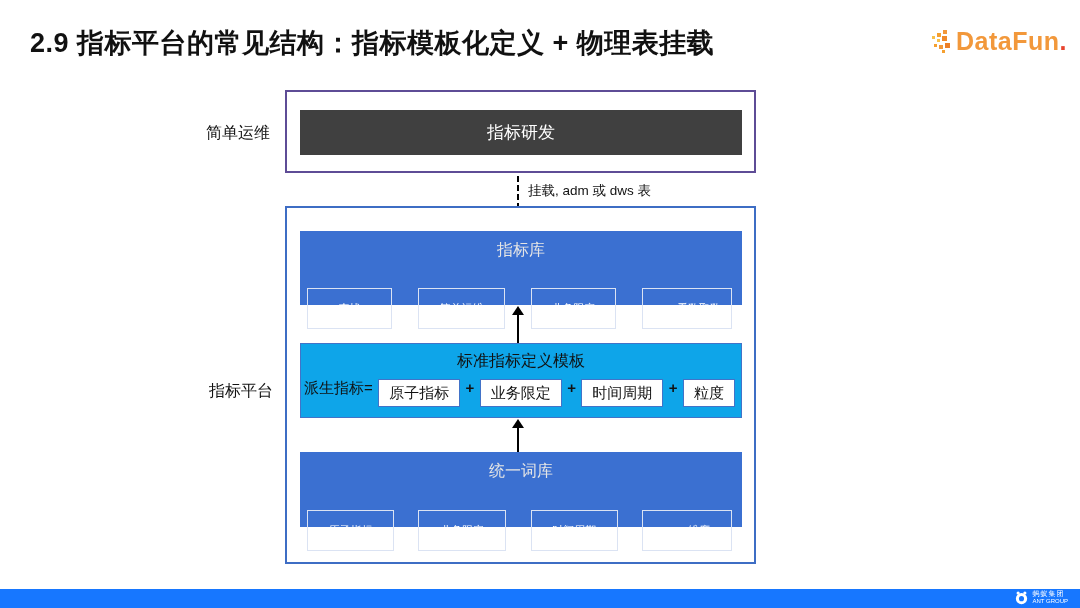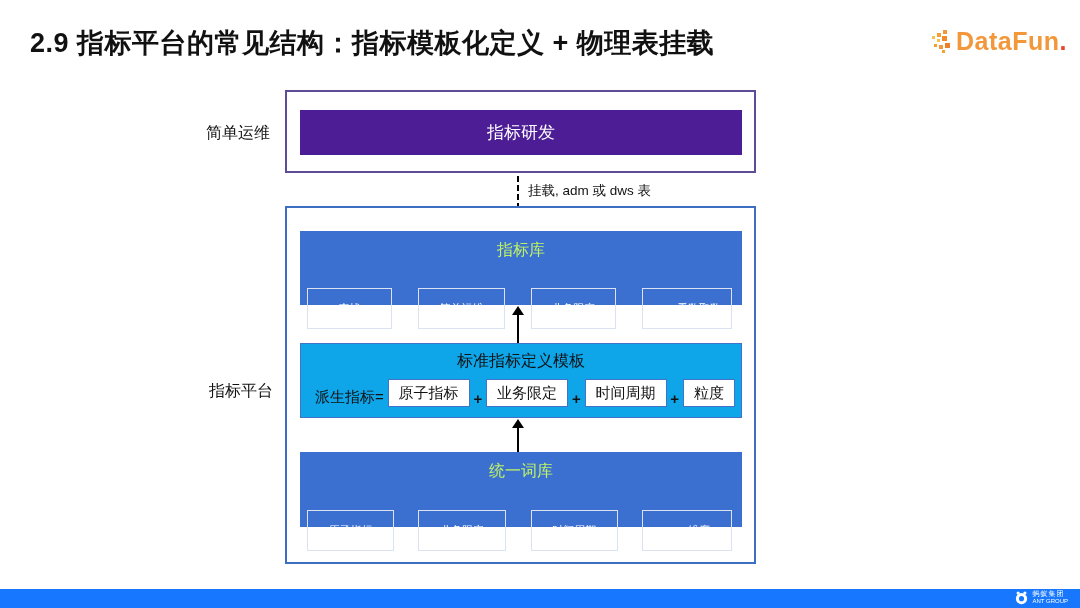--- a/index.html
+++ b/index.html
@@ -36,21 +36,21 @@
   
   .research-outer {
     position: absolute;
     left: 285px; top: 90px; width: 471px; height: 83px;
     border: 2px solid #5E4C96;
     background: #ffffff;
   }
   .purple-bar {
     position: absolute;
     left: 300px; top: 110px; width: 442px; height: 45px;
-    background: #4c1d95;
+    background: #404040;
     color: #ffffff;
     font-size: 17px;
     display: flex; align-items: center; justify-content: center;
   }
   .side-label {
     position: absolute;
     width: 70px;
     font-size: 16px;
     color: #111111;
     text-align: right;
@@ -64,21 +64,21 @@
     background: #ffffff;
   }
   .blue-box {
     position: absolute;
     left: 300px; width: 442px; height: 74px;
     background: #3B70D1;
   }
   #metric-store { top: 231px; }
   #vocabulary   { top: 452px; height: 75px; }
   .blue-box-title {
-    color: #bef264;
+    color: #e5e5e5;
     font-size: 16px;
     text-align: center;
     padding-top: 9px;
   }
   .chip-row {
     position: absolute;
     left: 7px; right: 10px; top: 37px;
     display: flex; justify-content: space-between;
   }
   #vocabulary .chip-row { top: 38px; }
@@ -104,22 +104,22 @@
     background: #0ea5e9;
   }
   .template-title {
     font-size: 16px;
     color: #111111;
     text-align: center;
     padding-top: 7px;
   }
   .formula-row {
     position: absolute;
-    left: 14px; right: 6px; top: 35px;
-    display: flex; align-items: flex-end; justify-content: space-between;
+    left: 3px; right: 6px; top: 35px;
+    display: flex; align-items: flex-start; justify-content: space-between;
   }
   .formula-prefix {
     font-size: 15px;
     color: #111111;
     white-space: nowrap;
   }
   .formula-chip {
     height: 28px;
     border: 1.5px solid #4273C8;
     background: #ffffff;

